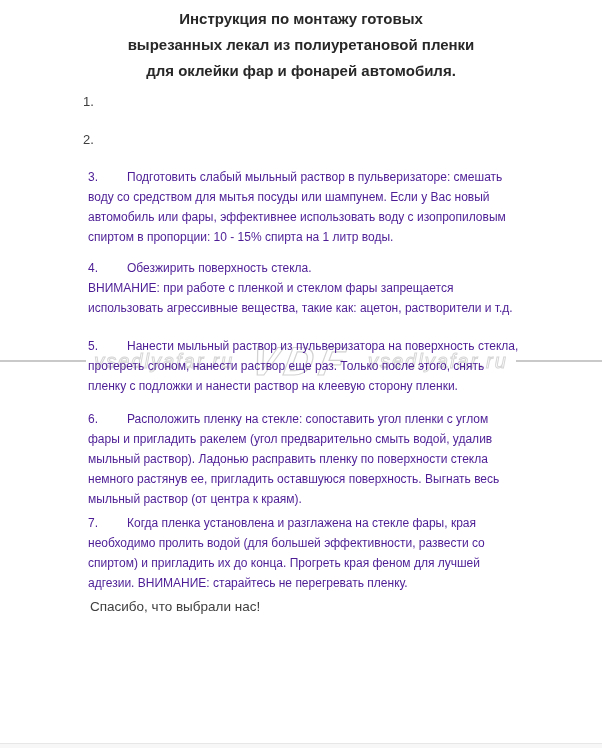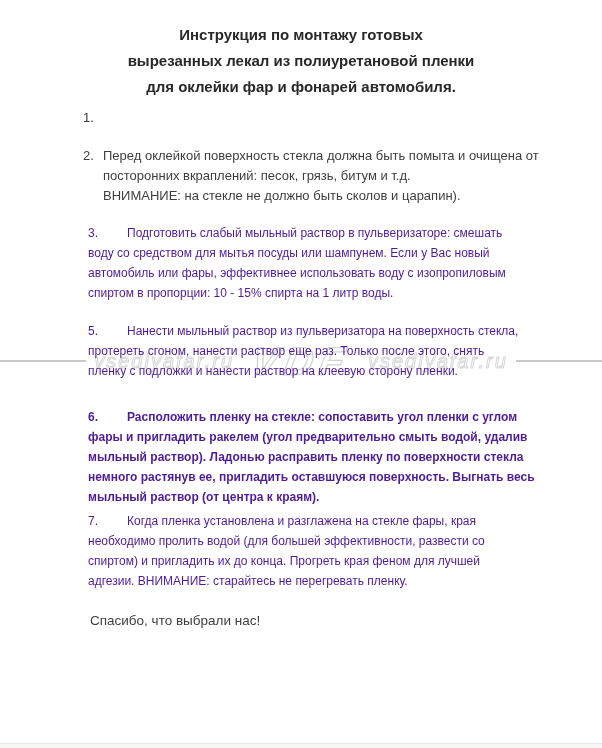--- a/index.html
+++ b/index.html
@@ -15,21 +15,21 @@
     width: 602px;
     height: 748px;
     background: #ffffff;
     overflow: hidden;
   }
   .content {
     position: relative;
     z-index: 1;
   }
   .title {
-    padding-top: 22px;
+    padding-top: 6px;
     text-align: center;
     font-weight: bold;
     font-size: 15px;
     line-height: 26px;
     color: #282828;
     white-space: pre-line;
   }
   .list-item {
     display: flex;
     margin-left: 83px;
@@ -46,33 +46,33 @@
     margin: 0 10px 0 88px;
     font-size: 12px;
     line-height: 20px;
     color: #4c1d95;
   }
   .step-num { display: inline-block; width: 39px; }
   .step-text { white-space: pre-line; }
   .step.s3 { margin-top: 17px; }
   .step.s4 { margin-top: 11px; }
   .step.s5 { margin-top: 18px; }
-  .step.s6 { margin-top: 26px; font-weight: bold; }
+  .step.s6 { margin-top: 13px; }
   .step.s7 { margin-top: 4px; }
   .closing {
     margin-top: 10px;
     text-align: center;
     font-weight: bold;
     font-size: 13.5px;
     line-height: 20px;
     color: #282828;
     white-space: pre-line;
   }
   .thanks {
-    margin-top: 20px;
+    margin-top: 4px;
     margin-left: 90px;
     font-size: 13.5px;
     line-height: 20px;
     color: #3e3e3e;
   }
   .watermark {
     position: absolute;
     top: 336px;
     left: 0;
     width: 602px;
@@ -135,30 +135,30 @@
     <div class="title">Инструкция по монтажу готовых
 вырезанных лекал из полиуретановой пленки
 для оклейки фар и фонарей автомобиля.</div>
 
     <div class="list-item first">
       <span class="li-num">1.</span>
     </div>
 
     <div class="list-item second">
       <span class="li-num">2.</span>
-      <span class="li-text">Перед оклейкой поверхность стекла должна быть помыта и очищена от
-посторонних вкраплений: песок, грязь, битум и т.д.
-ВНИМАНИЕ: на стекле не должно быть сколов и царапин).</span>
     </div>
 
     <p class="step s3"><span class="step-num">3.</span><span class="step-text">Подготовить слабый мыльный раствор в пульверизаторе: смешать
 воду со средством для мытья посуды или шампунем. Если у Вас новый
 автомобиль или фары, эффективнее использовать воду с изопропиловым
 спиртом в пропорции: 10 - 15% спирта на 1 литр воды.</span></p>
 
+    <p class="step s4"><span class="step-num">4.</span><span class="step-text">Обезжирить поверхность стекла.
+ВНИМАНИЕ: при работе с пленкой и стеклом фары запрещается
+использовать агрессивные вещества, такие как: ацетон, растворители и т.д.</span></p>
 
     <p class="step s5"><span class="step-num">5.</span><span class="step-text">Нанести мыльный раствор из пульверизатора на поверхность стекла,
 протереть сгоном, нанести раствор еще раз. Только после этого, снять
 пленку с подложки и нанести раствор на клеевую сторону пленки.</span></p>
 
     <p class="step s6"><span class="step-num">6.</span><span class="step-text">Расположить пленку на стекле: сопоставить угол пленки с углом
 фары и пригладить ракелем (угол предварительно смыть водой, удалив
 мыльный раствор). Ладонью расправить пленку по поверхности стекла
 немного растянув ее, пригладить оставшуюся поверхность. Выгнать весь
 мыльный раствор (от центра к краям).</span></p>

